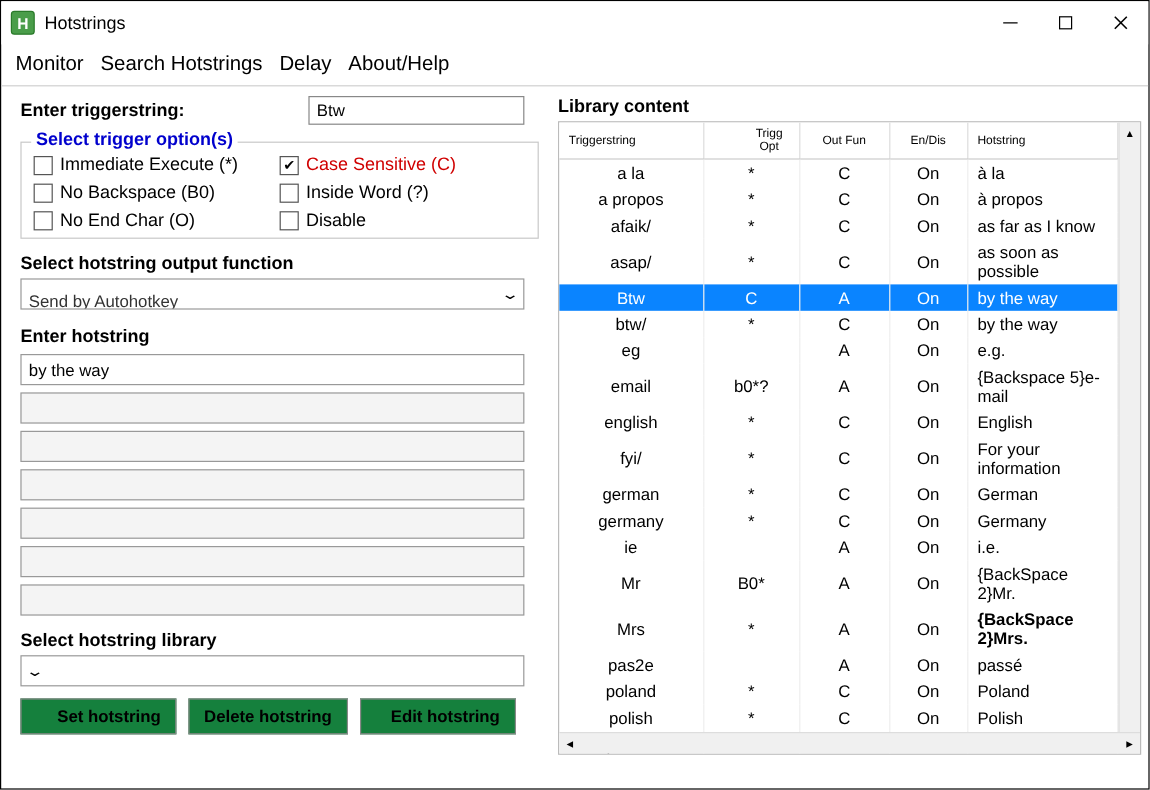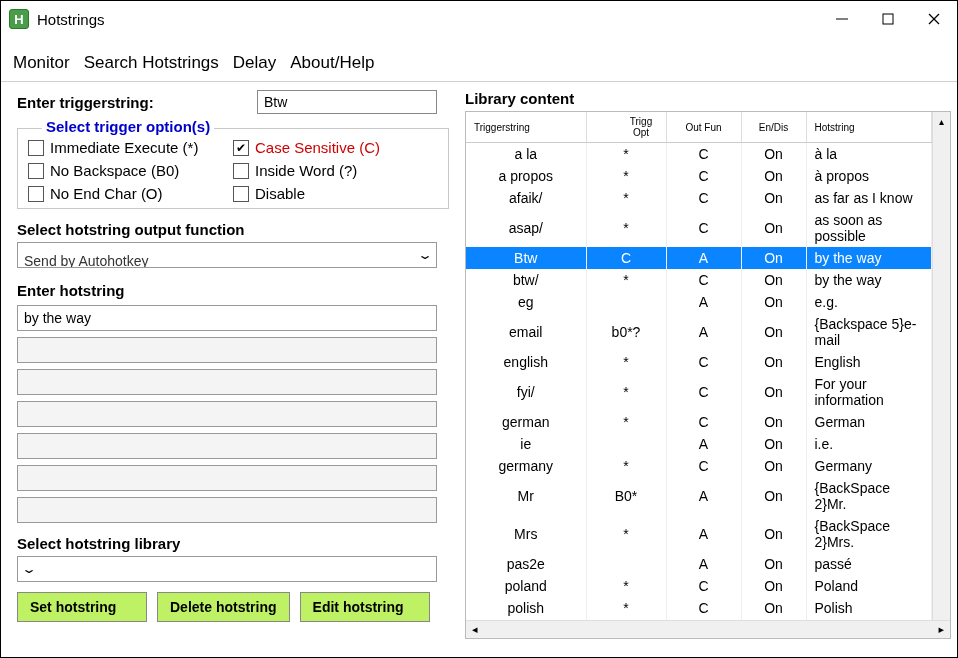--- a/index.html
+++ b/index.html
@@ -42,21 +42,20 @@
       justify-content: center;
     }
     .win-btn svg { width:14px; height:14px; }
     
     .menubar {
       display:flex;
       gap: 14px;
       padding: 6px 12px 8px 12px;
       font-size: 17px;
       border-bottom: 1px solid #d0d0d0;
-      margin-top: 10px;
     }
     .menubar span { cursor: default; }
     
     .main {
       display:flex;
       height: calc(658px - 36px - 40px);
     }
     .left {
       width: 460px;
       padding: 8px 12px 8px 16px;
@@ -85,21 +84,21 @@
     }
     
     .fieldset {
       border: 1px solid #c8c8c8;
       padding: 10px 10px 6px 10px;
       margin-bottom: 12px;
       position:relative;
     }
     .fieldset-legend {
       position:absolute;
-      top:-11px; left:24px;
+      top:-11px; left:8px;
       background:#fff;
       padding: 0 4px;
       color:#0000cd;
       font-weight:bold;
       font-size:15px;
     }
     .opt-grid {
       display:grid;
       grid-template-columns: 1fr 1fr;
       row-gap: 6px;
@@ -149,26 +148,26 @@
       padding:2px 6px;
       margin-top:6px;
       display:block;
       font-size:14px;
     }
     .stack input.empty { background:#f4f4f4; color:#000;}
     
     .btnrow { display:flex; gap:10px; margin-top:10px; }
     .btn {
       border:1px solid #888;
-      background:#bef264;
+      background:#15803d;
       padding:6px 12px;
       font-weight:bold;
       font-size:14px;
       min-width:130px;
-      text-align:left;
+      text-align:right;
     }
     
     .tablewrap {
       border:1px solid #bbb;
       height: 528px;
       overflow:hidden;
       position:relative;
       margin-top:4px;
     }
     table { border-collapse: collapse; width: calc(100% - 18px); }
@@ -396,46 +395,46 @@
               <td style="text-align: left;">For your information</td>
             </tr>
             <tr>
               <td class="c">german</td>
               <td class="c">*</td>
               <td class="c">C</td>
               <td class="c">On</td>
               <td style="text-align: left;">German</td>
             </tr>
             <tr>
+              <td class="c">germany</td>
+              <td class="c">*</td>
+              <td class="c">C</td>
+              <td class="c">On</td>
+              <td style="text-align: left;">Germany</td>
+            </tr>
+            <tr>
               <td class="c">ie</td>
               <td class="c"></td>
               <td class="c">A</td>
               <td class="c">On</td>
               <td style="text-align: left;">i.e.</td>
             </tr>
             <tr>
-              <td class="c">germany</td>
-              <td class="c">*</td>
-              <td class="c">C</td>
-              <td class="c">On</td>
-              <td style="text-align: left;">Germany</td>
-            </tr>
-            <tr>
               <td class="c">Mr</td>
               <td class="c">B0*</td>
               <td class="c">A</td>
               <td class="c">On</td>
               <td style="text-align: left;">{BackSpace 2}Mr.</td>
             </tr>
             <tr>
               <td class="c">Mrs</td>
               <td class="c">*</td>
               <td class="c">A</td>
               <td class="c">On</td>
-              <td style="text-align: left;">{BackSpace 2}Mrs.</td>
+              <td style="text-align: left; font-weight: bold;">{BackSpace 2}Mrs.</td>
             </tr>
             <tr>
               <td class="c">pas2e</td>
               <td class="c"></td>
               <td class="c">A</td>
               <td class="c">On</td>
               <td style="text-align: left;">passé</td>
             </tr>
             <tr>
               <td class="c">poland</td>

